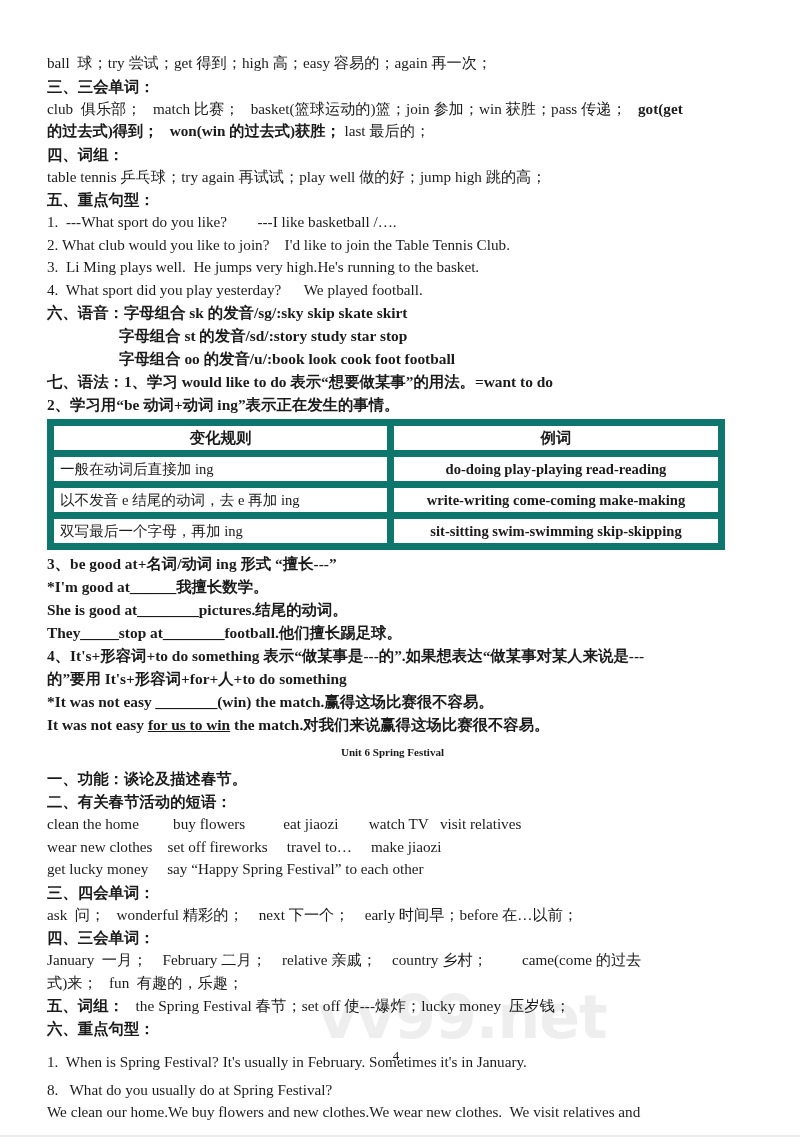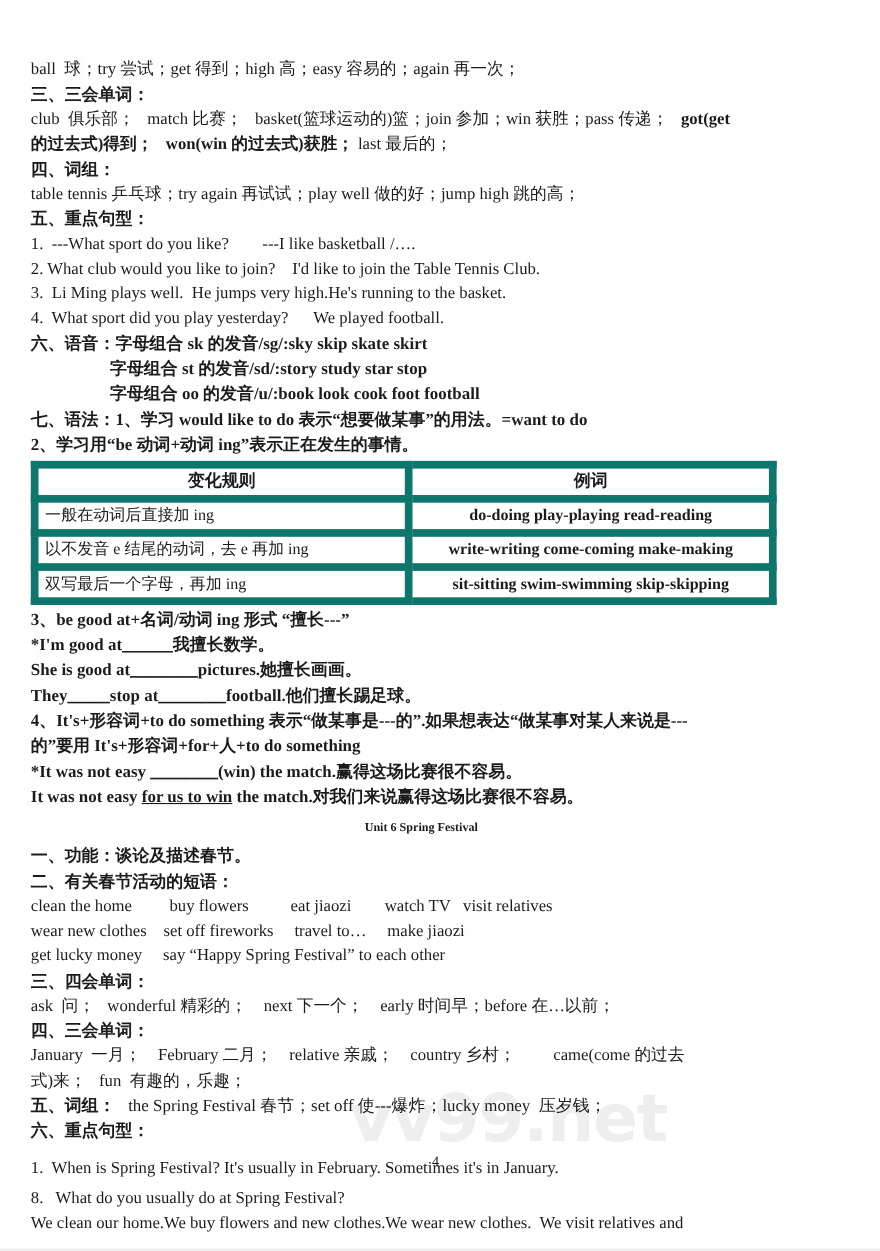--- a/index.html
+++ b/index.html
@@ -30,21 +30,21 @@
     letter-spacing: -1px;
     color: #eeeeee;
     user-select: none;
     pointer-events: none;
     z-index: 0;
     white-space: nowrap;
   }
   #content {
     position: relative;
     z-index: 2;
-    padding: 52px 62px 0 28px;
+    padding: 52px 62px 0 47px;
   }
   .line {
     font-size: 15.2px;
     line-height: 22.5px;
     white-space: pre-wrap;
     margin: 0;
   }
   .bold { font-weight: bold; }
   .heading {
     font-weight: bold;
@@ -165,21 +165,21 @@
           <td class="rule-cell">双写最后一个字母，再加 ing</td>
           <td class="ex-cell">sit-sitting swim-swimming skip-skipping</td>
         </tr>
       </tbody>
     </table>
 
     <p class="heading">3、be good at+名词/动词 ing 形式 “擅长---”</p>
 
     <p class="heading"><span>*I'm good at</span><span class="blank-sm">______</span><span>我擅长数学。</span></p>
 
-    <p class="heading"><span>She is good at</span><span class="blank-sm">________</span><span>pictures.她擅长画画。</span></p>
+    <p class="heading"><span>She is good at</span><span class="blank-sm">________</span><span>pictures.结尾的动词。</span></p>
 
     <p class="heading"><span>They</span><span class="blank-sm">_____</span><span>stop at</span><span class="blank-sm">________</span><span>football.他们擅长踢足球。</span></p>
 
     <p class="heading">4、It's+形容词+to do something 表示“做某事是---的”.如果想表达“做某事对某人来说是---</p>
     <p class="heading">的”要用 It's+形容词+for+人+to do something</p>
 
     <p class="heading"><span>*It was not easy </span><span class="blank-sm">________</span><span>(win) the match.赢得这场比赛很不容易。</span></p>
 
     <p class="heading"><span>It was not easy </span><span class="u">for us to win</span><span> the match.对我们来说赢得这场比赛很不容易。</span></p>
 

